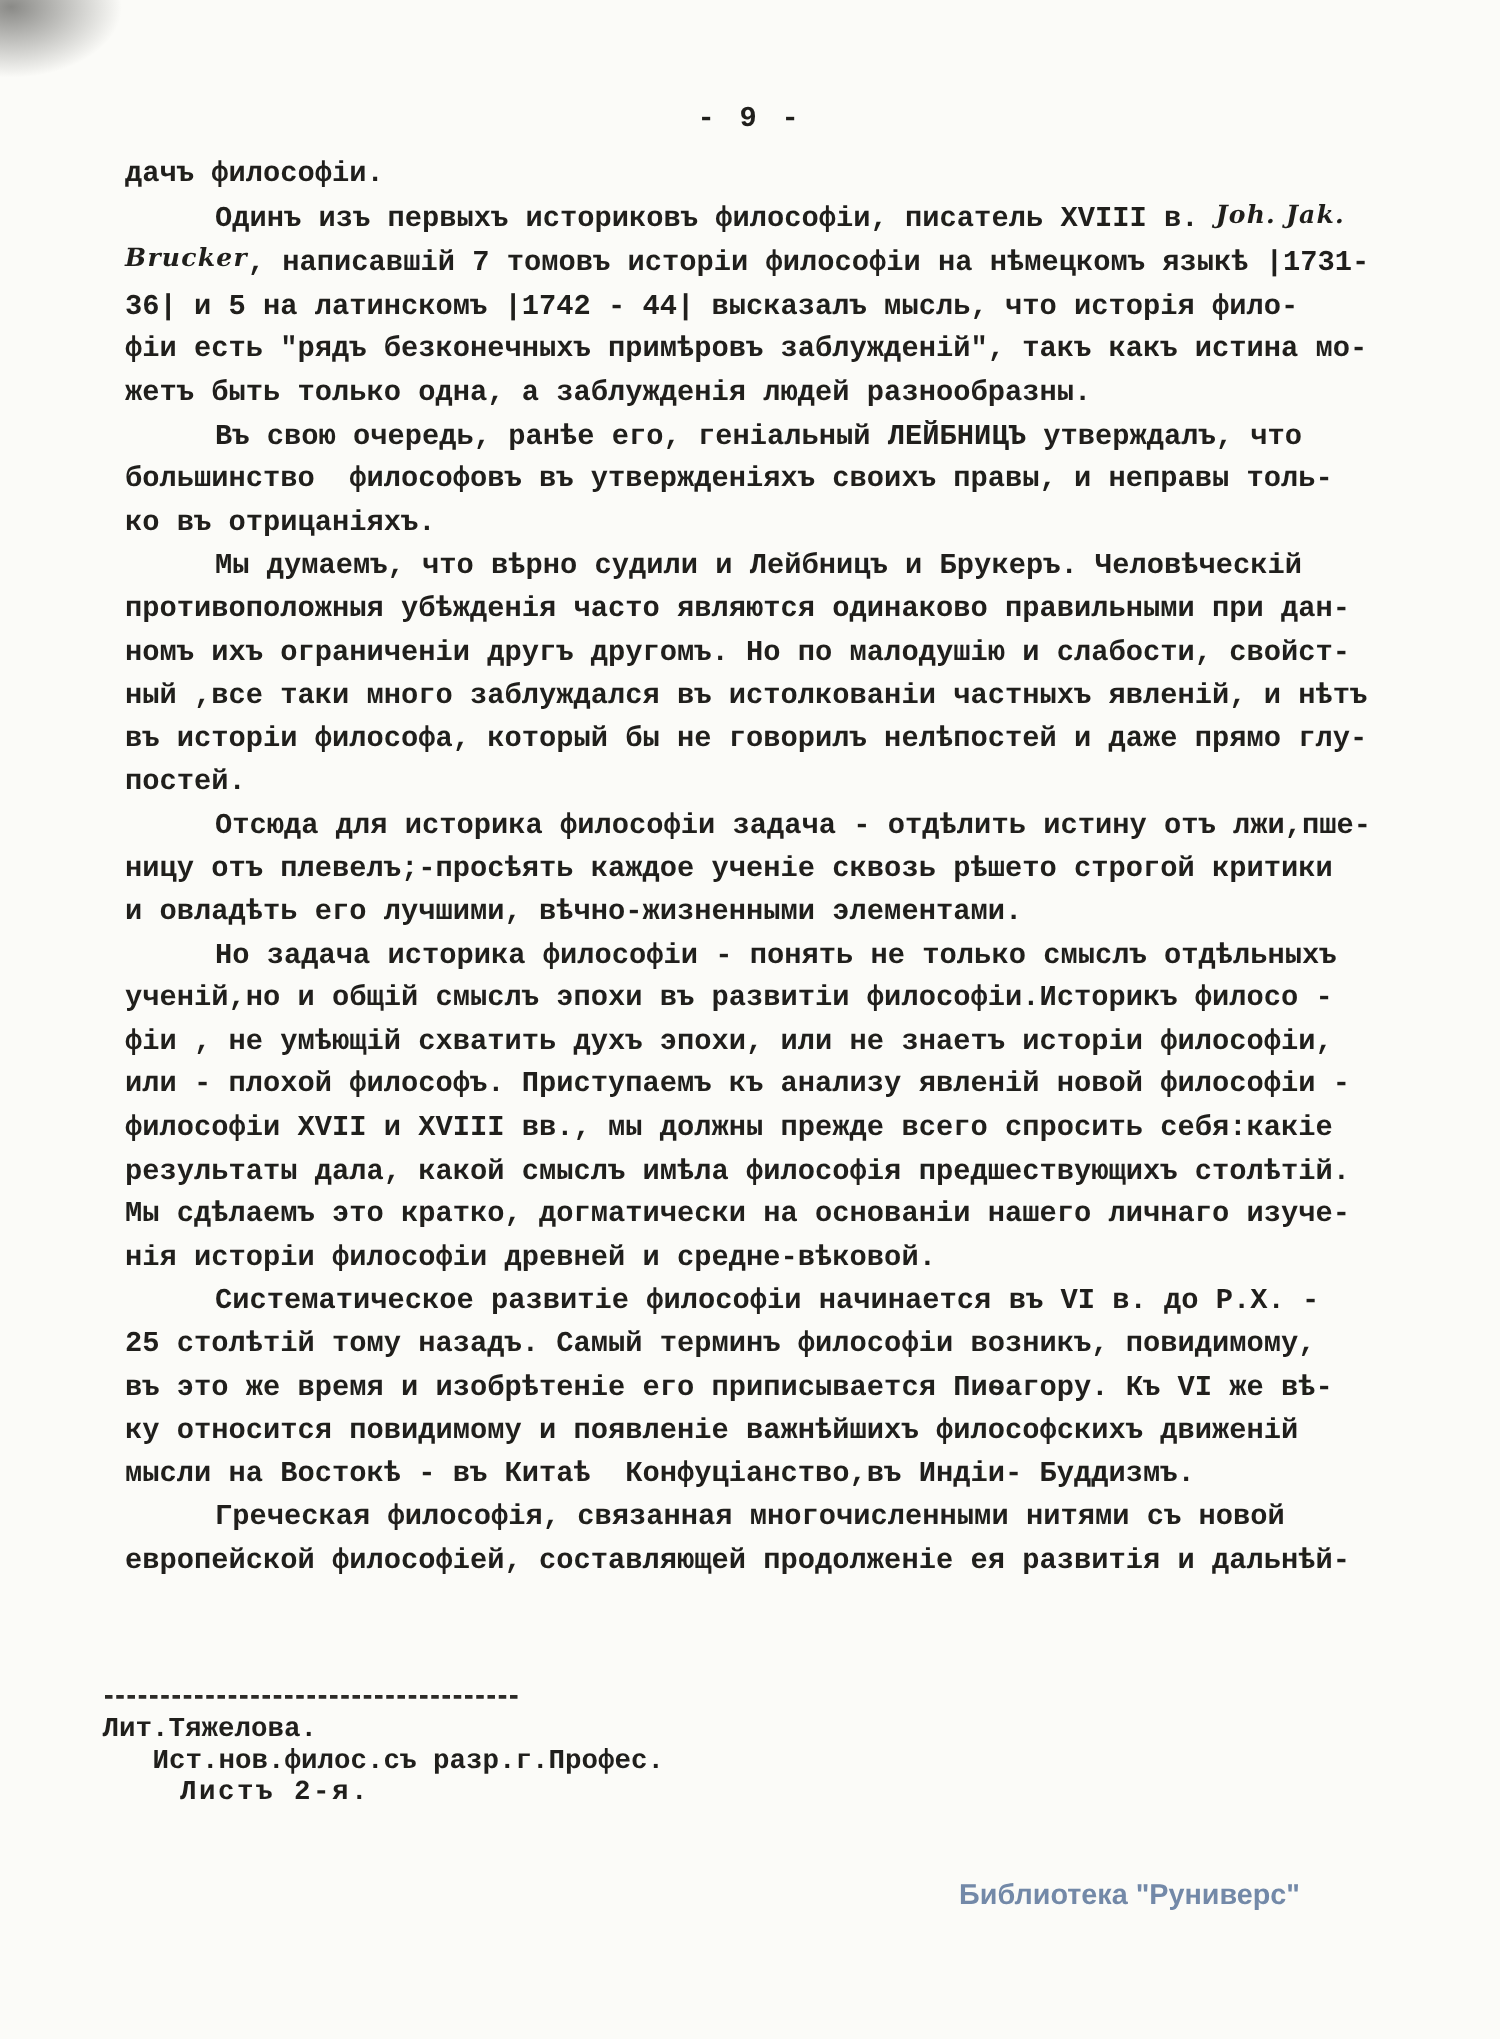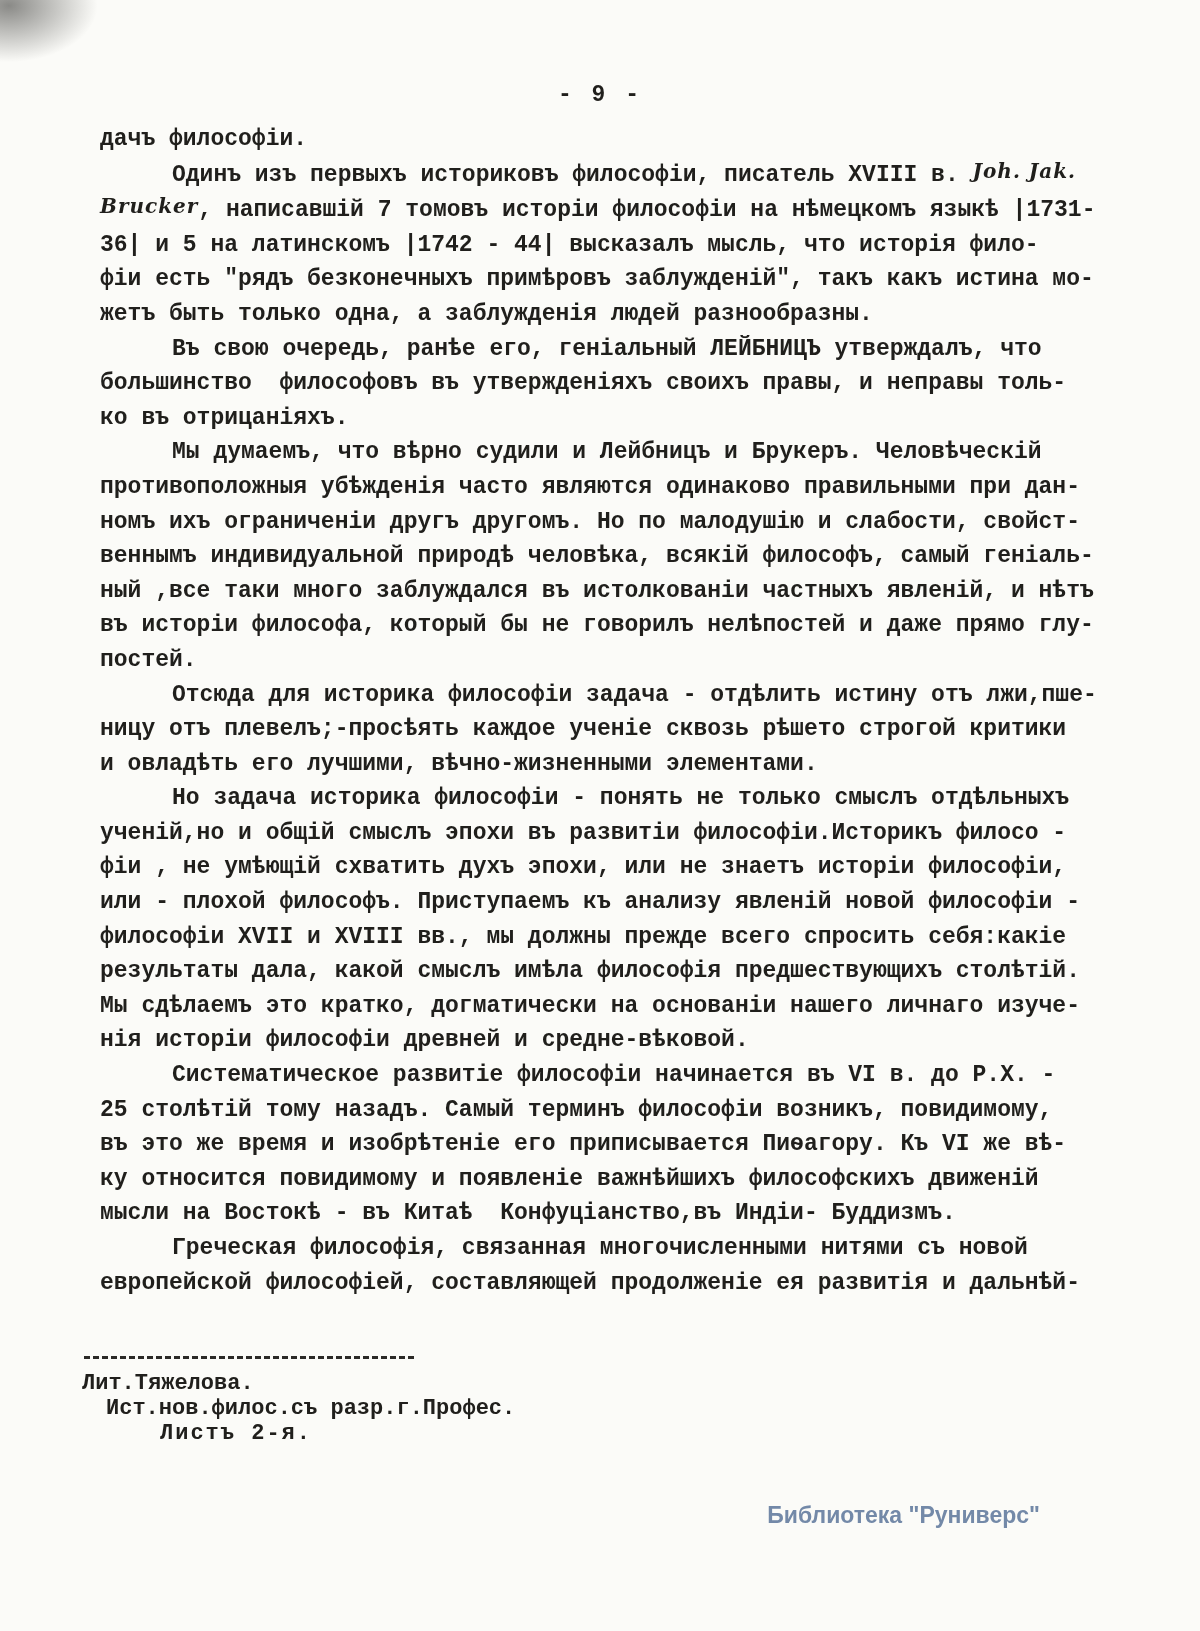--- a/index.html
+++ b/index.html
@@ -42,22 +42,22 @@
   .footer {
     position:absolute; left:82px; top:1356px; width:1080px;
     font-size:22px;
   }
   .footer-rule {
     width:330px; height:0;
     border-top:3px dashed #2b2a27;
     margin:0 0 12px 2px;
   }
   .footer-line { display:flex; white-space:pre;flex-direction:column; }
-  .footer-center { margin-left:24px; }
-  .footer-right { margin-left:78px; letter-spacing:2px; }
+  .footer-center { margin-left:40px; }
+  .footer-right { margin-left:62px; letter-spacing:2px; }
   .watermark {
     position:absolute; right:160px; top:1502px;
     font-family:"Liberation Sans", sans-serif;
     font-weight:bold;
     font-size:23px;
     color:#7389a8;
     white-space:pre;
   }
 </style>
 </head>
@@ -74,21 +74,20 @@
       <div class="line"><span class="hand">Brucker</span><span class="typed">, написавшій 7 томовъ исторіи философіи на нѣмецкомъ языкѣ |1731-</span></div>
       <div class="line"><span class="typed">36| и 5 на латинскомъ |1742 - 44| высказалъ мысль, что исторія фило-</span></div>
       <div class="line"><span class="typed">фіи есть "рядъ безконечныхъ примѣровъ заблужденій", такъ какъ истина мо-</span></div>
       <div class="line"><span class="typed">жетъ быть только одна, а заблужденія людей разнообразны.</span></div>
       <div class="line indent"><span class="typed">Въ свою очередь, ранѣе его, геніальный ЛЕЙБНИЦЪ утверждалъ, что</span></div>
       <div class="line"><span class="typed">большинство  философовъ въ утвержденіяхъ своихъ правы, и неправы толь-</span></div>
       <div class="line"><span class="typed">ко въ отрицаніяхъ.</span></div>
       <div class="line indent"><span class="typed">Мы думаемъ, что вѣрно судили и Лейбницъ и Брукеръ. Человѣческій</span></div>
       <div class="line"><span class="typed">противоположныя убѣжденія часто являются одинаково правильными при дан-</span></div>
       <div class="line"><span class="typed">номъ ихъ ограниченіи другъ другомъ. Но по малодушію и слабости, свойст-</span></div>
-      <div class="line"><span class="typed">веннымъ индивидуальной природѣ человѣка, всякій философъ, самый геніаль-</span></div>
       <div class="line"><span class="typed">ный ,все таки много заблуждался въ истолкованіи частныхъ явленій, и нѣтъ</span></div>
       <div class="line"><span class="typed">въ исторіи философа, который бы не говорилъ нелѣпостей и даже прямо глу-</span></div>
       <div class="line"><span class="typed">постей.</span></div>
       <div class="line indent"><span class="typed">Отсюда для историка философіи задача - отдѣлить истину отъ лжи,пше-</span></div>
       <div class="line"><span class="typed">ницу отъ плевелъ;-просѣять каждое ученіе сквозь рѣшето строгой критики</span></div>
       <div class="line"><span class="typed">и овладѣть его лучшими, вѣчно-жизненными элементами.</span></div>
       <div class="line indent"><span class="typed">Но задача историка философіи - понять не только смыслъ отдѣльныхъ</span></div>
       <div class="line"><span class="typed">ученій,но и общій смыслъ эпохи въ развитіи философіи.Историкъ филосо -</span></div>
       <div class="line"><span class="typed">фіи , не умѣющій схватить духъ эпохи, или не знаетъ исторіи философіи,</span></div>
       <div class="line"><span class="typed">или - плохой философъ. Приступаемъ къ анализу явленій новой философіи -</span></div>

